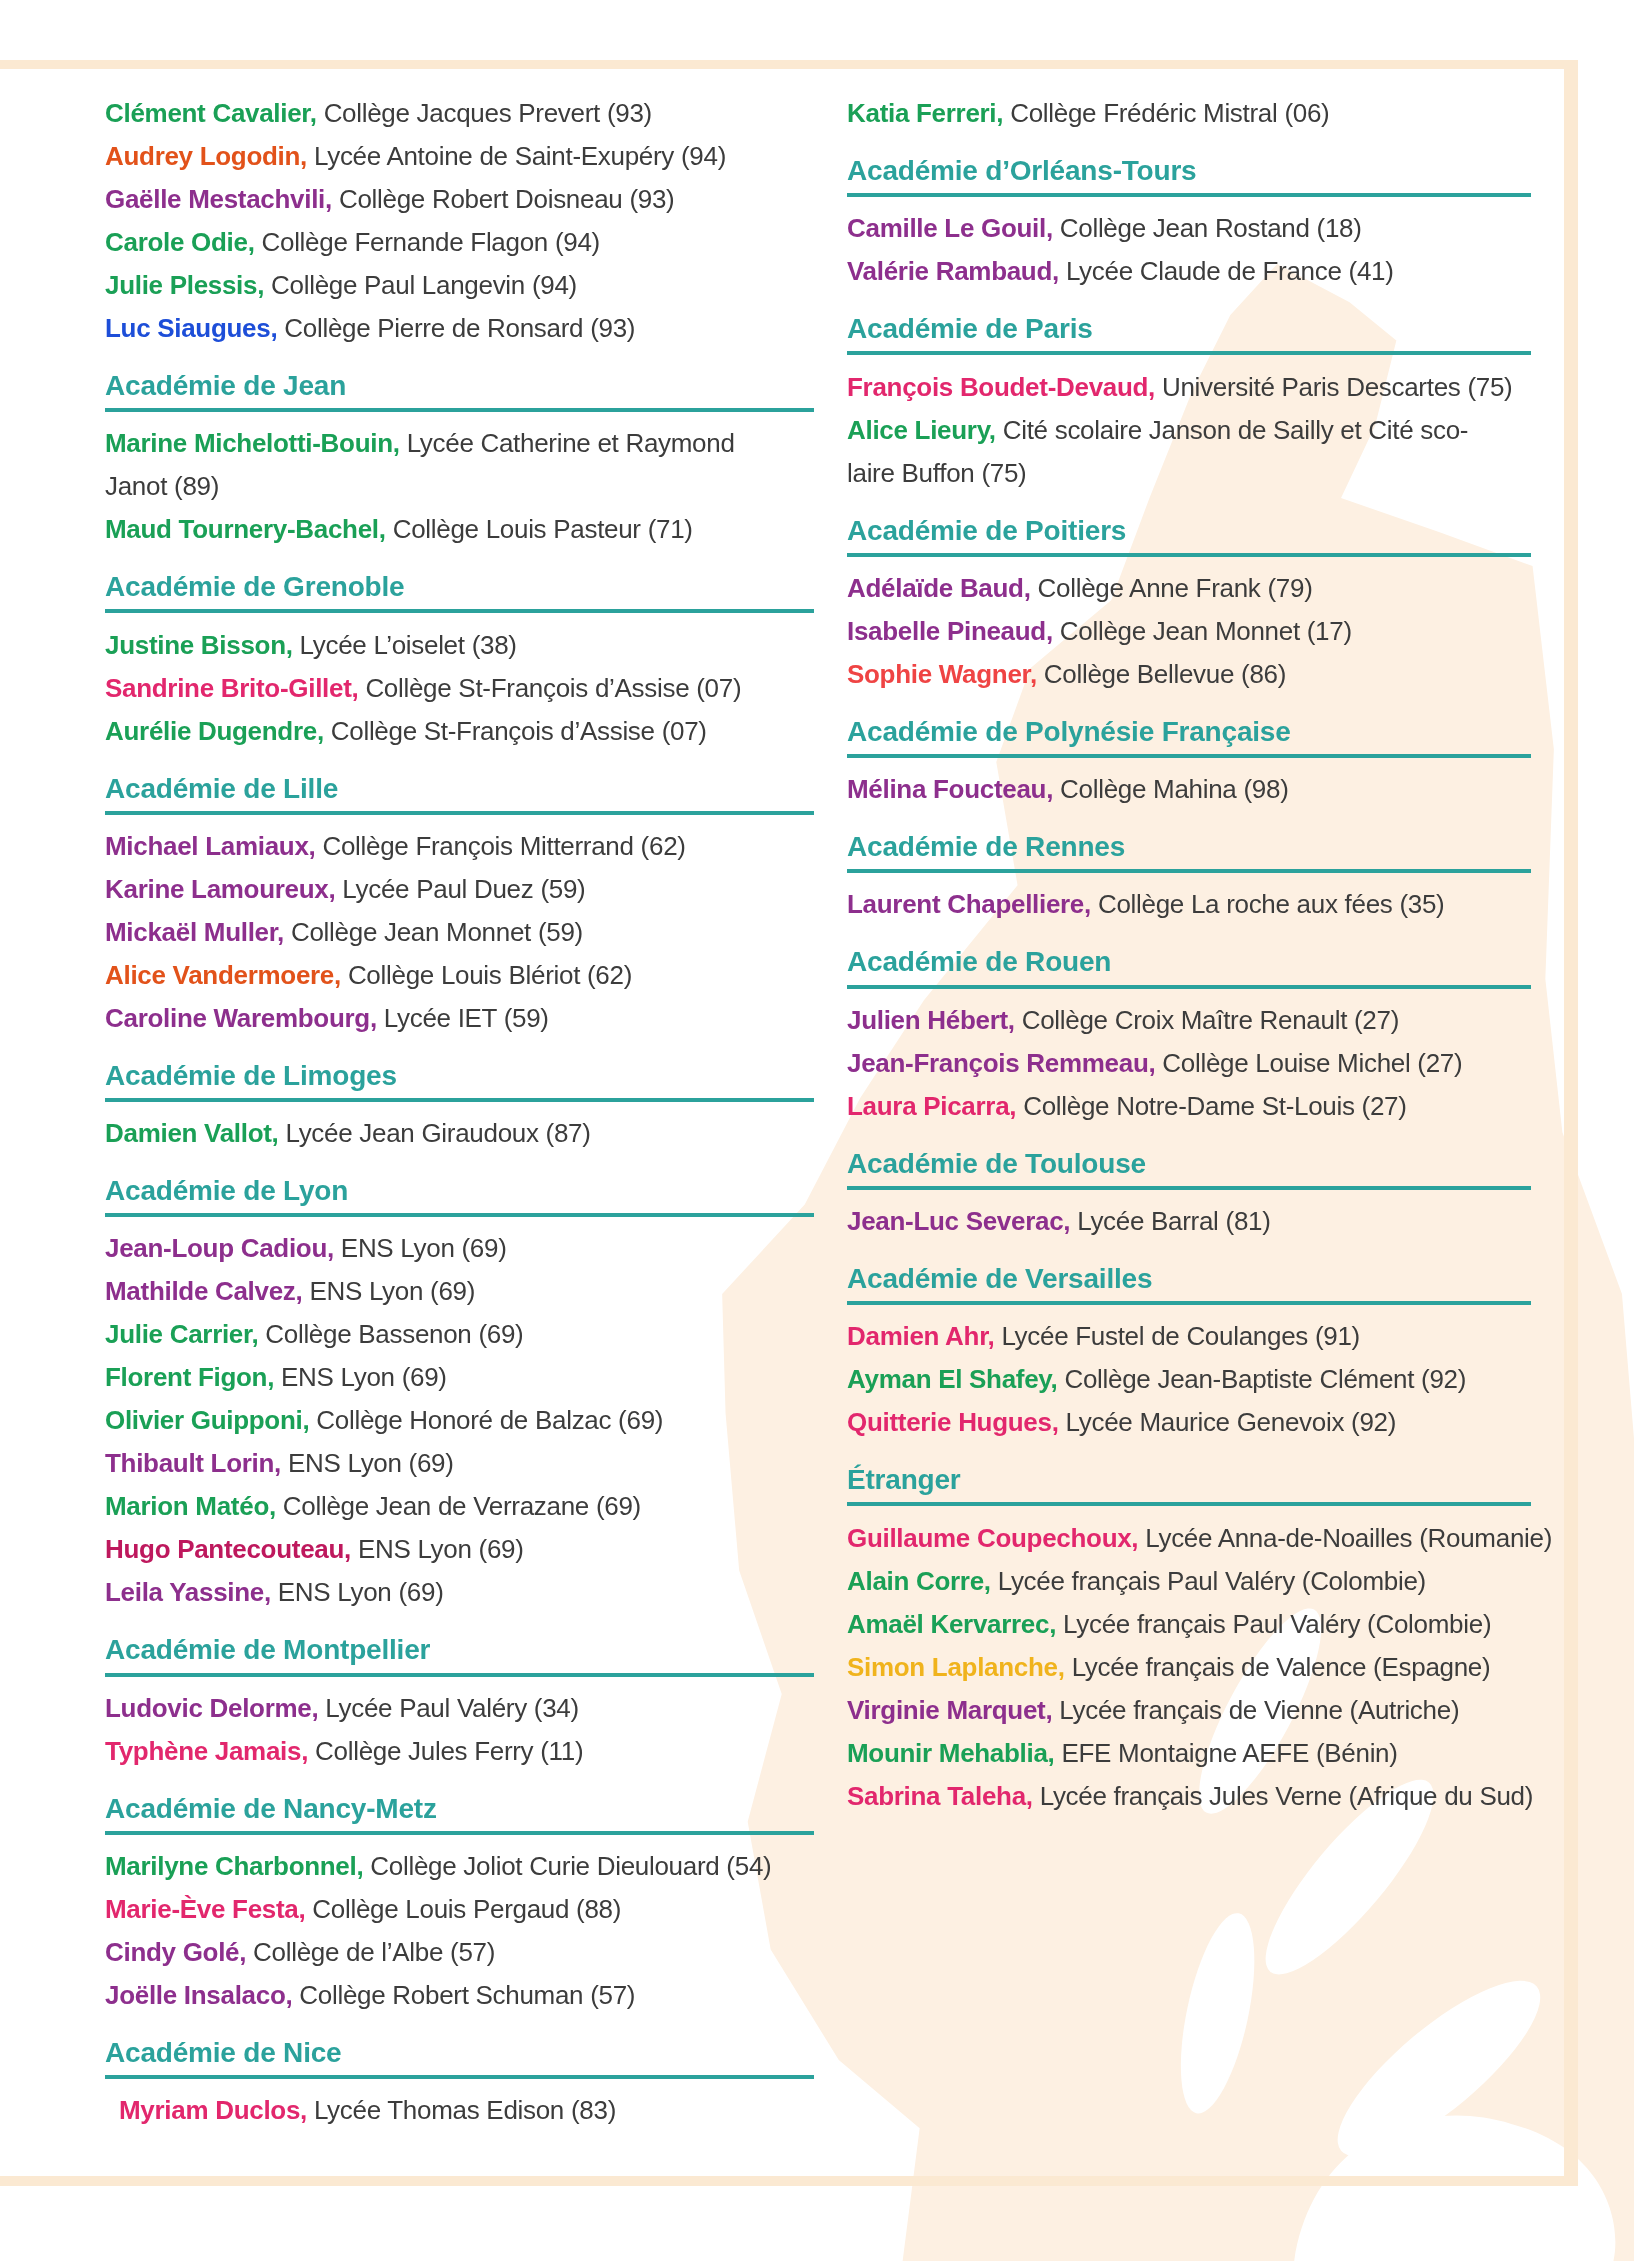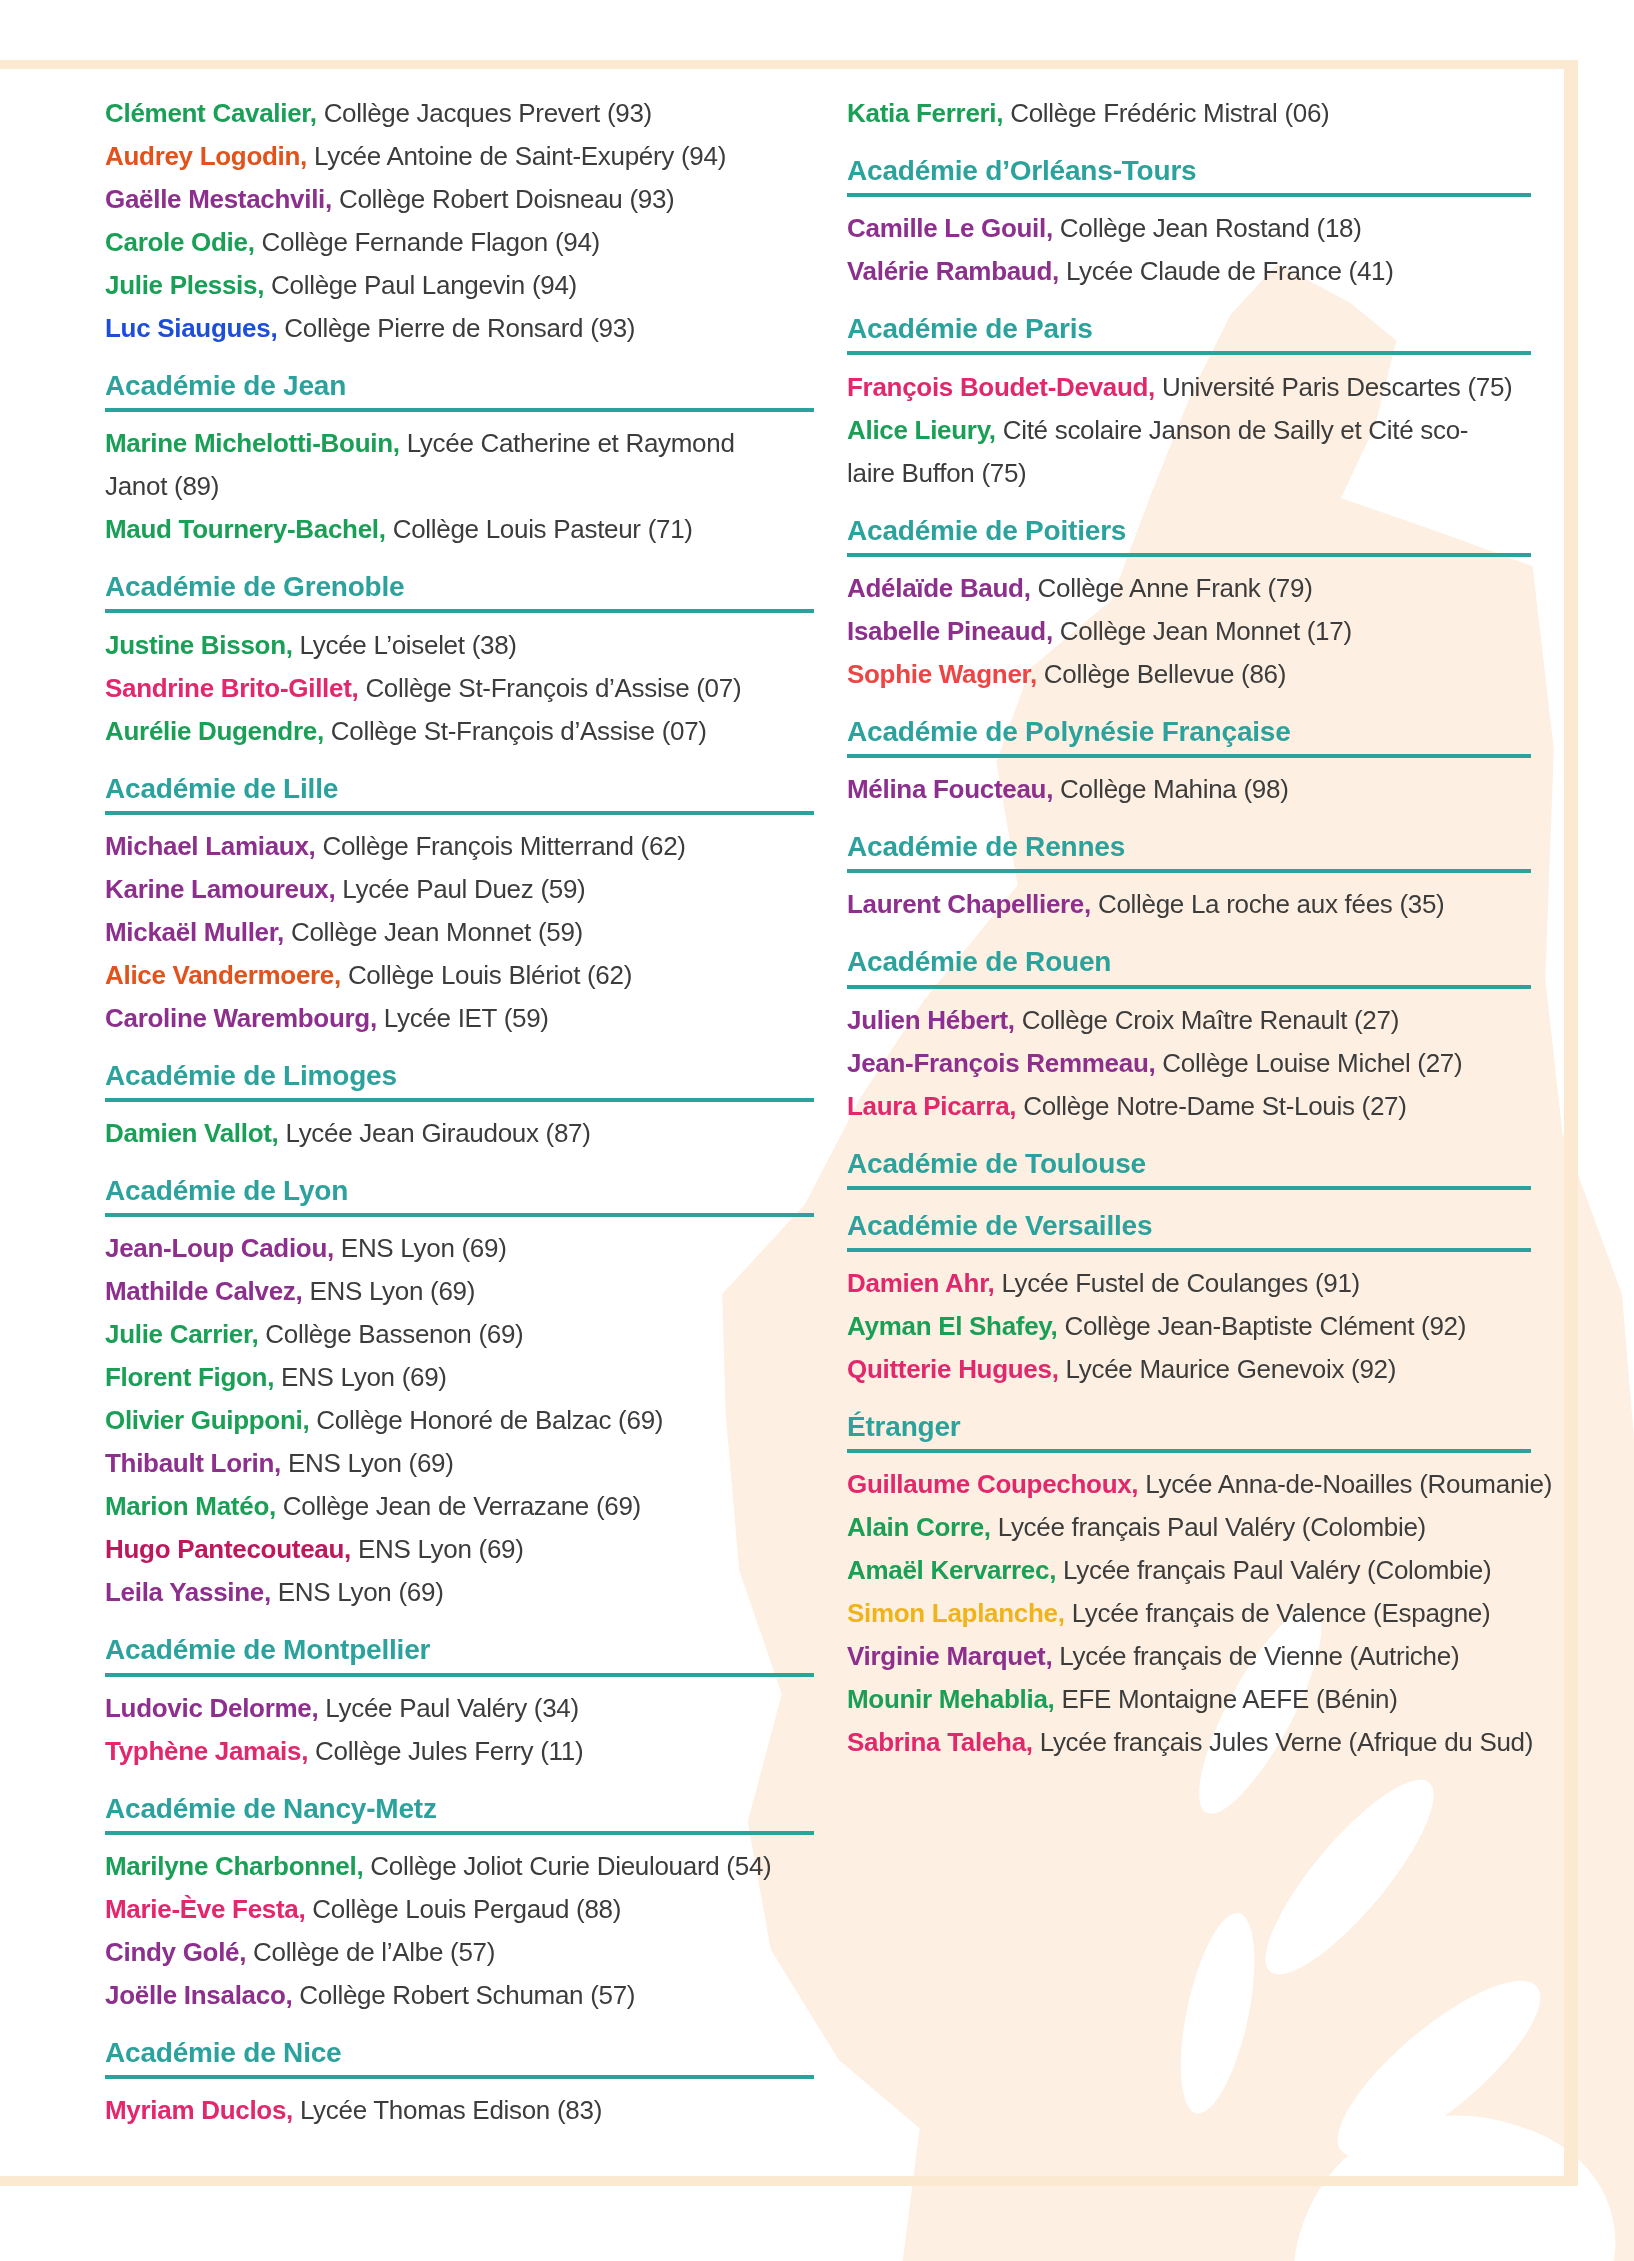--- a/index.html
+++ b/index.html
@@ -162,21 +162,21 @@
   <div class="entry"><span class="entry-name" style="color: rgb(226, 39, 109);">Marie-Ève Festa,</span> <span class="entry-school">Collège Louis Pergaud (88)</span></div>
 
   <div class="entry"><span class="entry-name" style="color: rgb(141, 47, 141);">Cindy Golé,</span> <span class="entry-school">Collège de l’Albe (57)</span></div>
 
   <div class="entry"><span class="entry-name" style="color: rgb(141, 47, 141);">Joëlle Insalaco,</span> <span class="entry-school">Collège Robert Schuman (57)</span></div>
 
   <div class="heading">
     <span class="heading-text">Académie de Nice</span>
   </div>
 
-  <div class="entry"><span class="entry-name" style="color: rgb(226, 39, 109);">Myriam Duclos,</span> <span class="entry-school">Lycée Thomas Edison (83)</span></div>
+  <div class="entry"><span class="entry-name" style="color: rgb(226, 39, 109); margin-left: 14px;">Myriam Duclos,</span> <span class="entry-school">Lycée Thomas Edison (83)</span></div>
 </div>
 <div class="col col-right">
   <div class="entry"><span class="entry-name" style="color: rgb(26, 160, 86);">Katia Ferreri,</span> <span class="entry-school">Collège Frédéric Mistral (06)</span></div>
 
   <div class="heading">
     <span class="heading-text">Académie d’Orléans-Tours</span>
   </div>
 
   <div class="entry"><span class="entry-name" style="color: rgb(141, 47, 141);">Camille Le Gouil,</span> <span class="entry-school">Collège Jean Rostand (18)</span></div>
 
@@ -219,20 +219,21 @@
   <div class="entry"><span class="entry-name" style="color: rgb(141, 47, 141);">Julien Hébert,</span> <span class="entry-school">Collège Croix Maître Renault (27)</span></div>
 
   <div class="entry"><span class="entry-name" style="color: rgb(141, 47, 141);">Jean-François Remmeau,</span> <span class="entry-school">Collège Louise Michel (27)</span></div>
 
   <div class="entry"><span class="entry-name" style="color: rgb(226, 39, 109);">Laura Picarra,</span> <span class="entry-school">Collège Notre-Dame St-Louis (27)</span></div>
 
   <div class="heading">
     <span class="heading-text">Académie de Toulouse</span>
   </div>
 
+  <div class="entry"><span class="entry-name" style="color: rgb(141, 47, 141);">Jean-Luc Severac,</span> <span class="entry-school">Lycée Barral (81)</span></div>
 
   <div class="heading">
     <span class="heading-text">Académie de Versailles</span>
   </div>
 
   <div class="entry"><span class="entry-name" style="color: rgb(226, 39, 109);">Damien Ahr,</span> <span class="entry-school">Lycée Fustel de Coulanges (91)</span></div>
 
   <div class="entry"><span class="entry-name" style="color: rgb(26, 160, 86);">Ayman El Shafey,</span> <span class="entry-school">Collège Jean-Baptiste Clément (92)</span></div>
 
   <div class="entry"><span class="entry-name" style="color: rgb(226, 39, 109);">Quitterie Hugues,</span> <span class="entry-school">Lycée Maurice Genevoix (92)</span></div>

